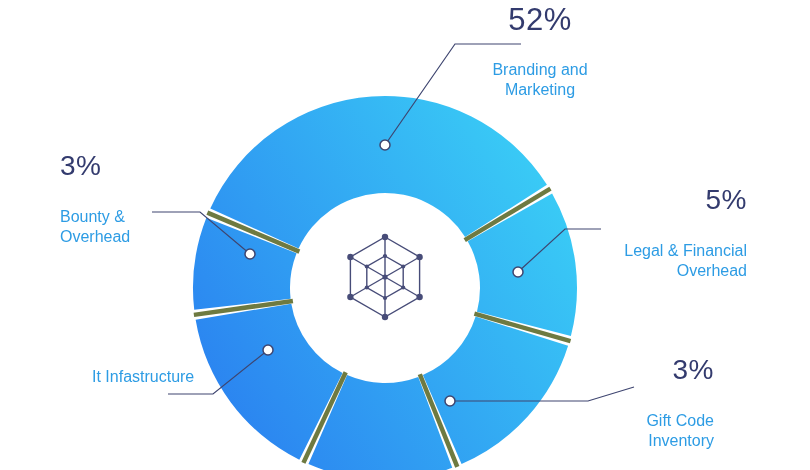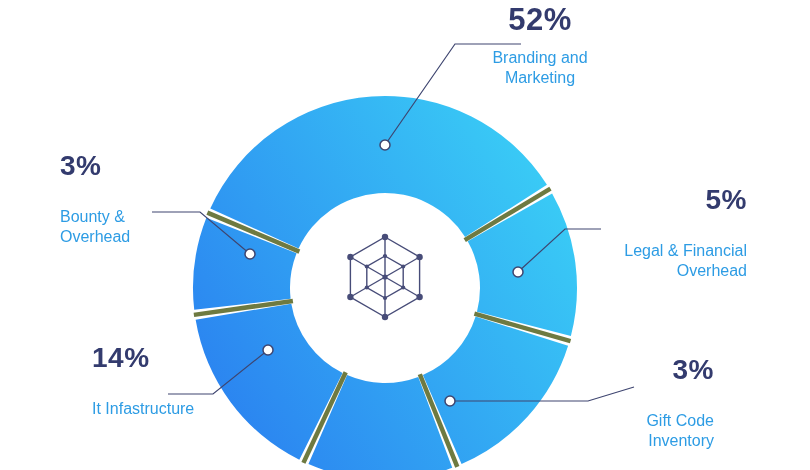--- a/index.html
+++ b/index.html
@@ -11,30 +11,30 @@
   .stage { position:relative; width:810px; height:470px; }
   svg.chart { position:absolute; left:0; top:0; }
 
   .leader { fill:none; stroke: var(--leader, #3e4570); stroke-width:1.2; }
   .leader-dot { fill:#ffffff; stroke: var(--leader, #3e4570); stroke-width:1.5; }
   .icon-line { stroke: var(--icon, #474c78); fill:none; stroke-width:1.4; }
   .icon-dot { fill: var(--icon, #474c78); stroke:none; }
 
   .callout { position:absolute; }
   .pct {
-    font-size:28px; font-weight:700; letter-spacing:0.5px;
+    font-size:28px; font-weight:400; letter-spacing:0.5px;
     color: var(--pct, #333b6e); line-height:32px;
   }
   .lbl {
     font-size:16px; line-height:20px; font-weight:500;
     color: var(--lbl, #2d9ce4); white-space:pre-line; margin-top:25px;
   }
   .co-branding { left:450px; top:2px; width:180px; text-align:center; }
   .co-branding .pct { font-size:31px; line-height:36px; }
-  .co-branding .lbl { margin-top:10px; }
+  .co-branding .lbl { margin-top:22px; }
   .co-legal  { top:184px; right:63px; text-align:right; }
   .co-gift   { top:354px; right:96px; text-align:right; }
   .co-it     { top:342px; left:92px;  text-align:left; }
   .co-it .lbl { }
   .co-bounty { top:150px; left:60px;  text-align:left; }
 </style>
 </head>
 <body>
 
 <div class="stage">
@@ -117,21 +117,20 @@
 Overhead</div>
   </div>
 
   <div class="callout co-gift">
     <div class="pct">3%</div>
     <div class="lbl">Gift Code
 Inventory</div>
   </div>
 
   <div class="callout co-it">
-    <div class="pct">14%</div>
     <div class="lbl">It Infastructure</div>
   </div>
 
   <div class="callout co-bounty">
     <div class="pct">3%</div>
     <div class="lbl">Bounty &amp;
 Overhead</div>
   </div>
 
 </div>

